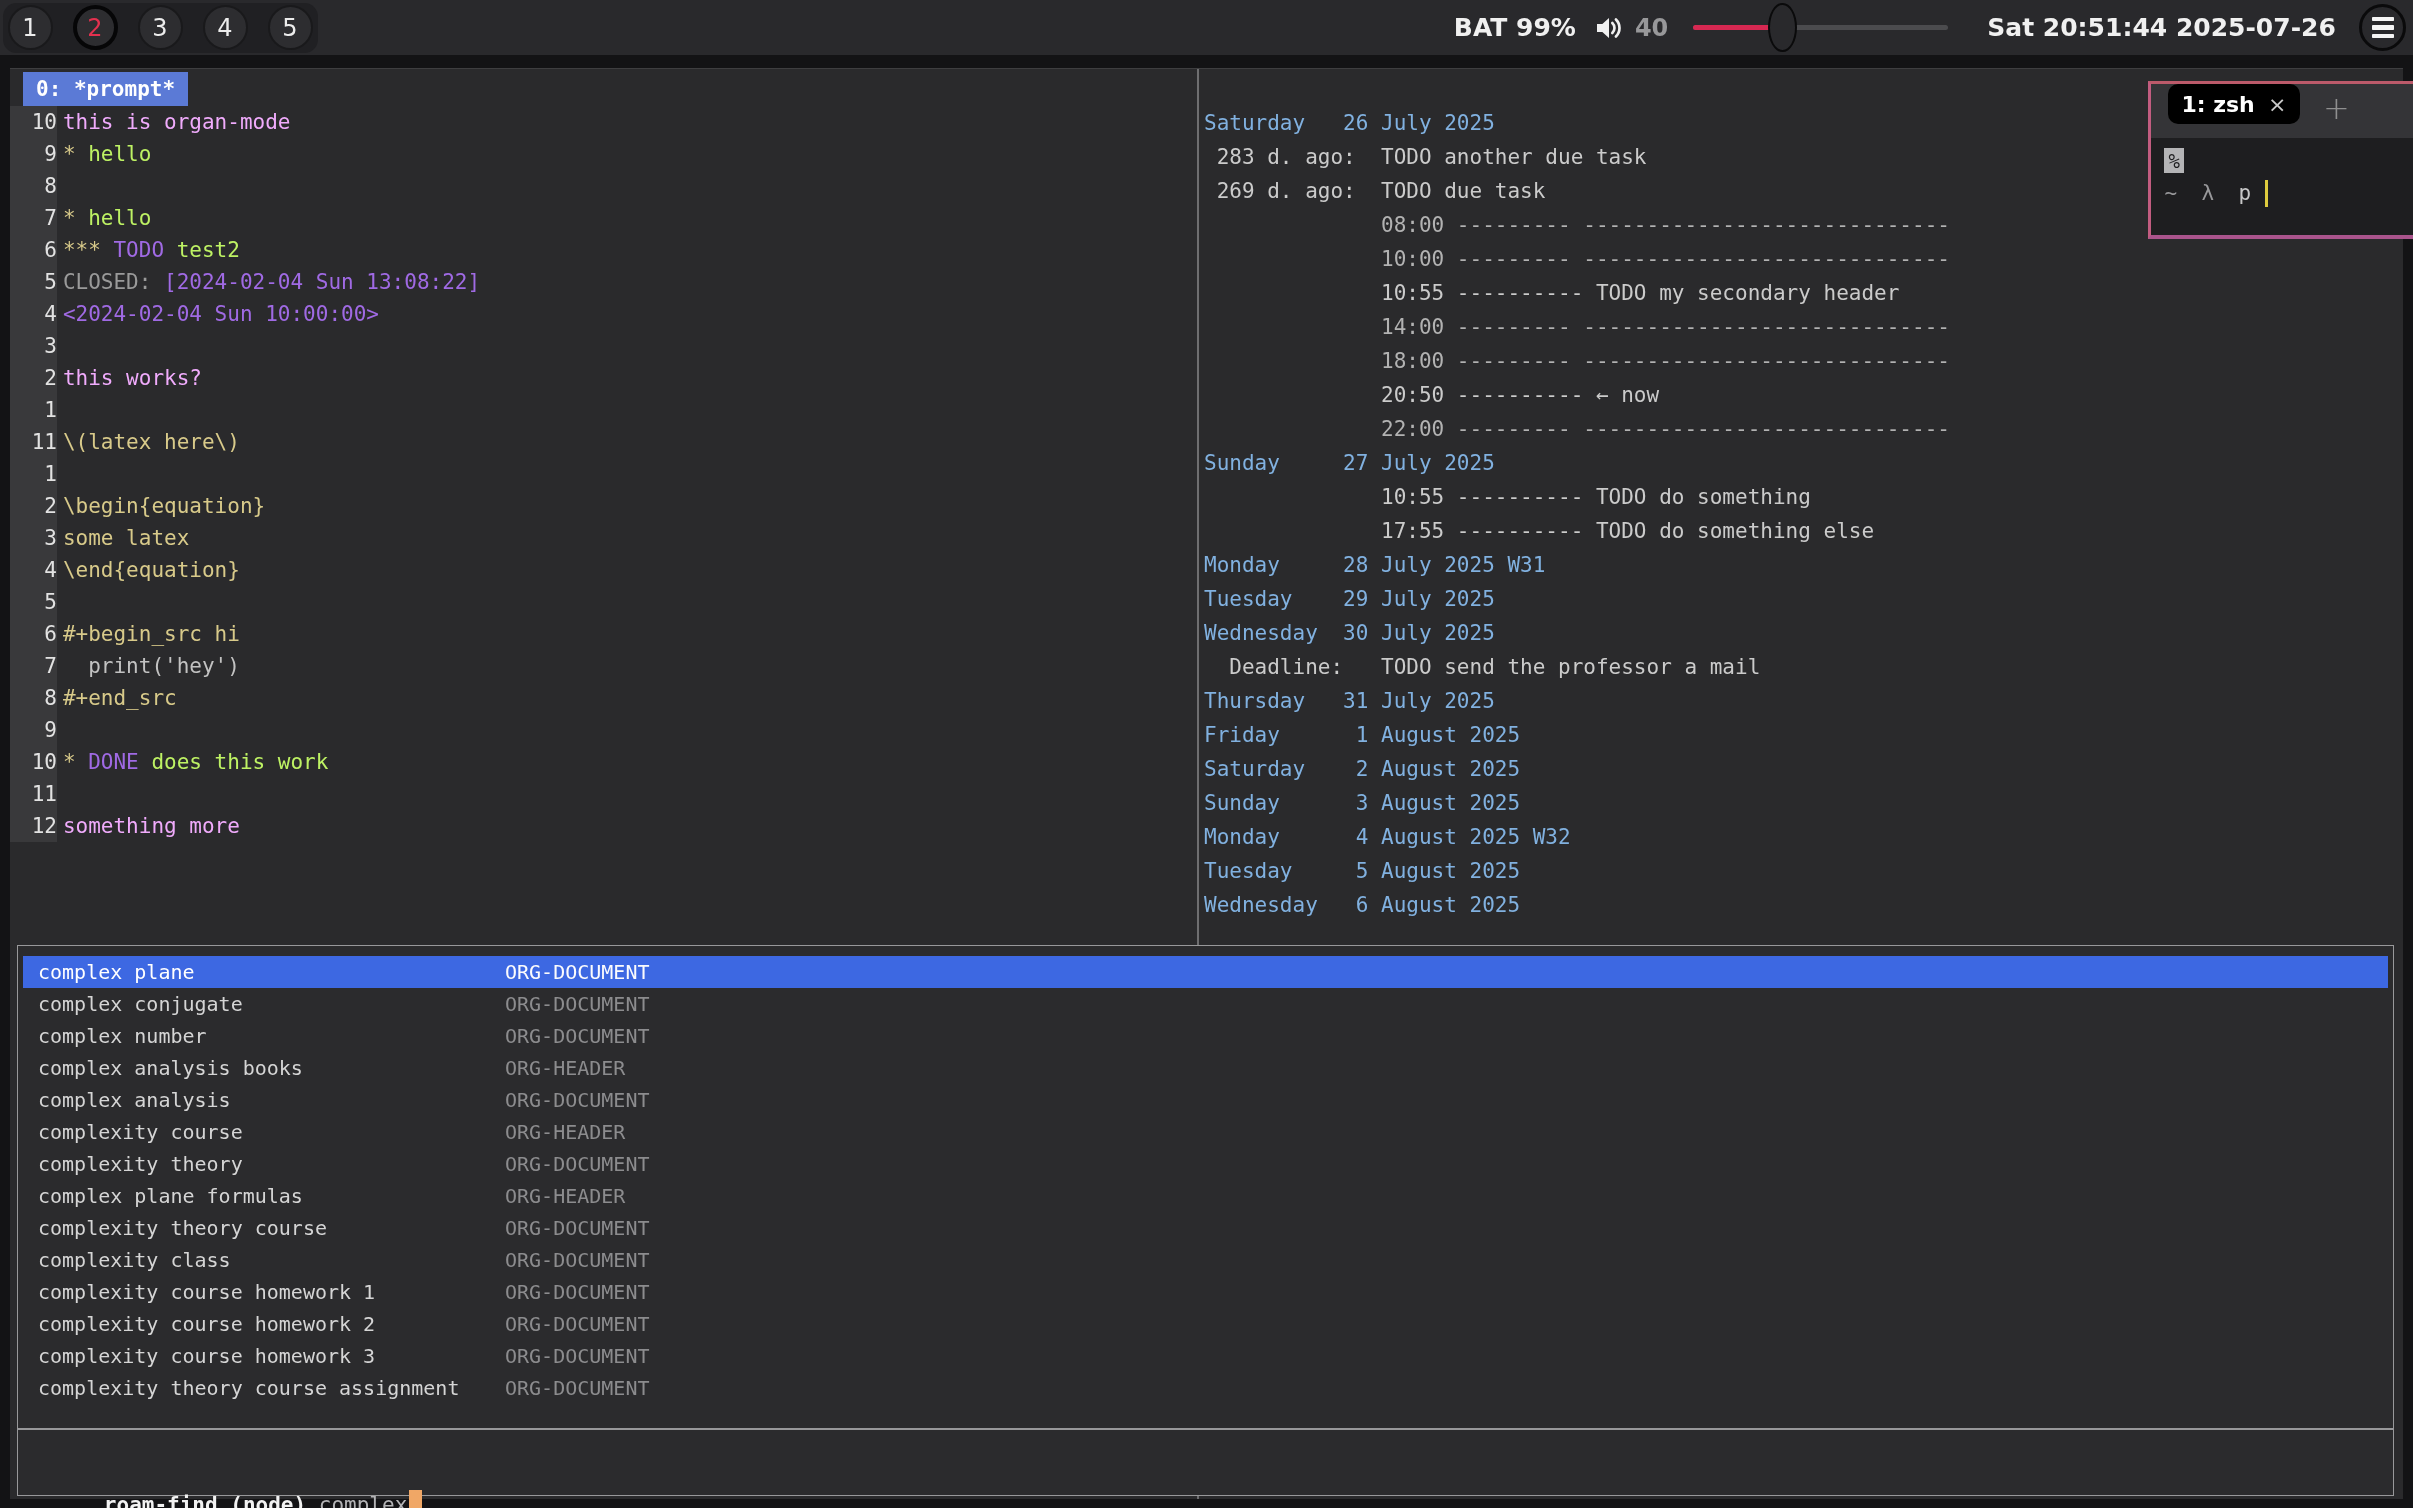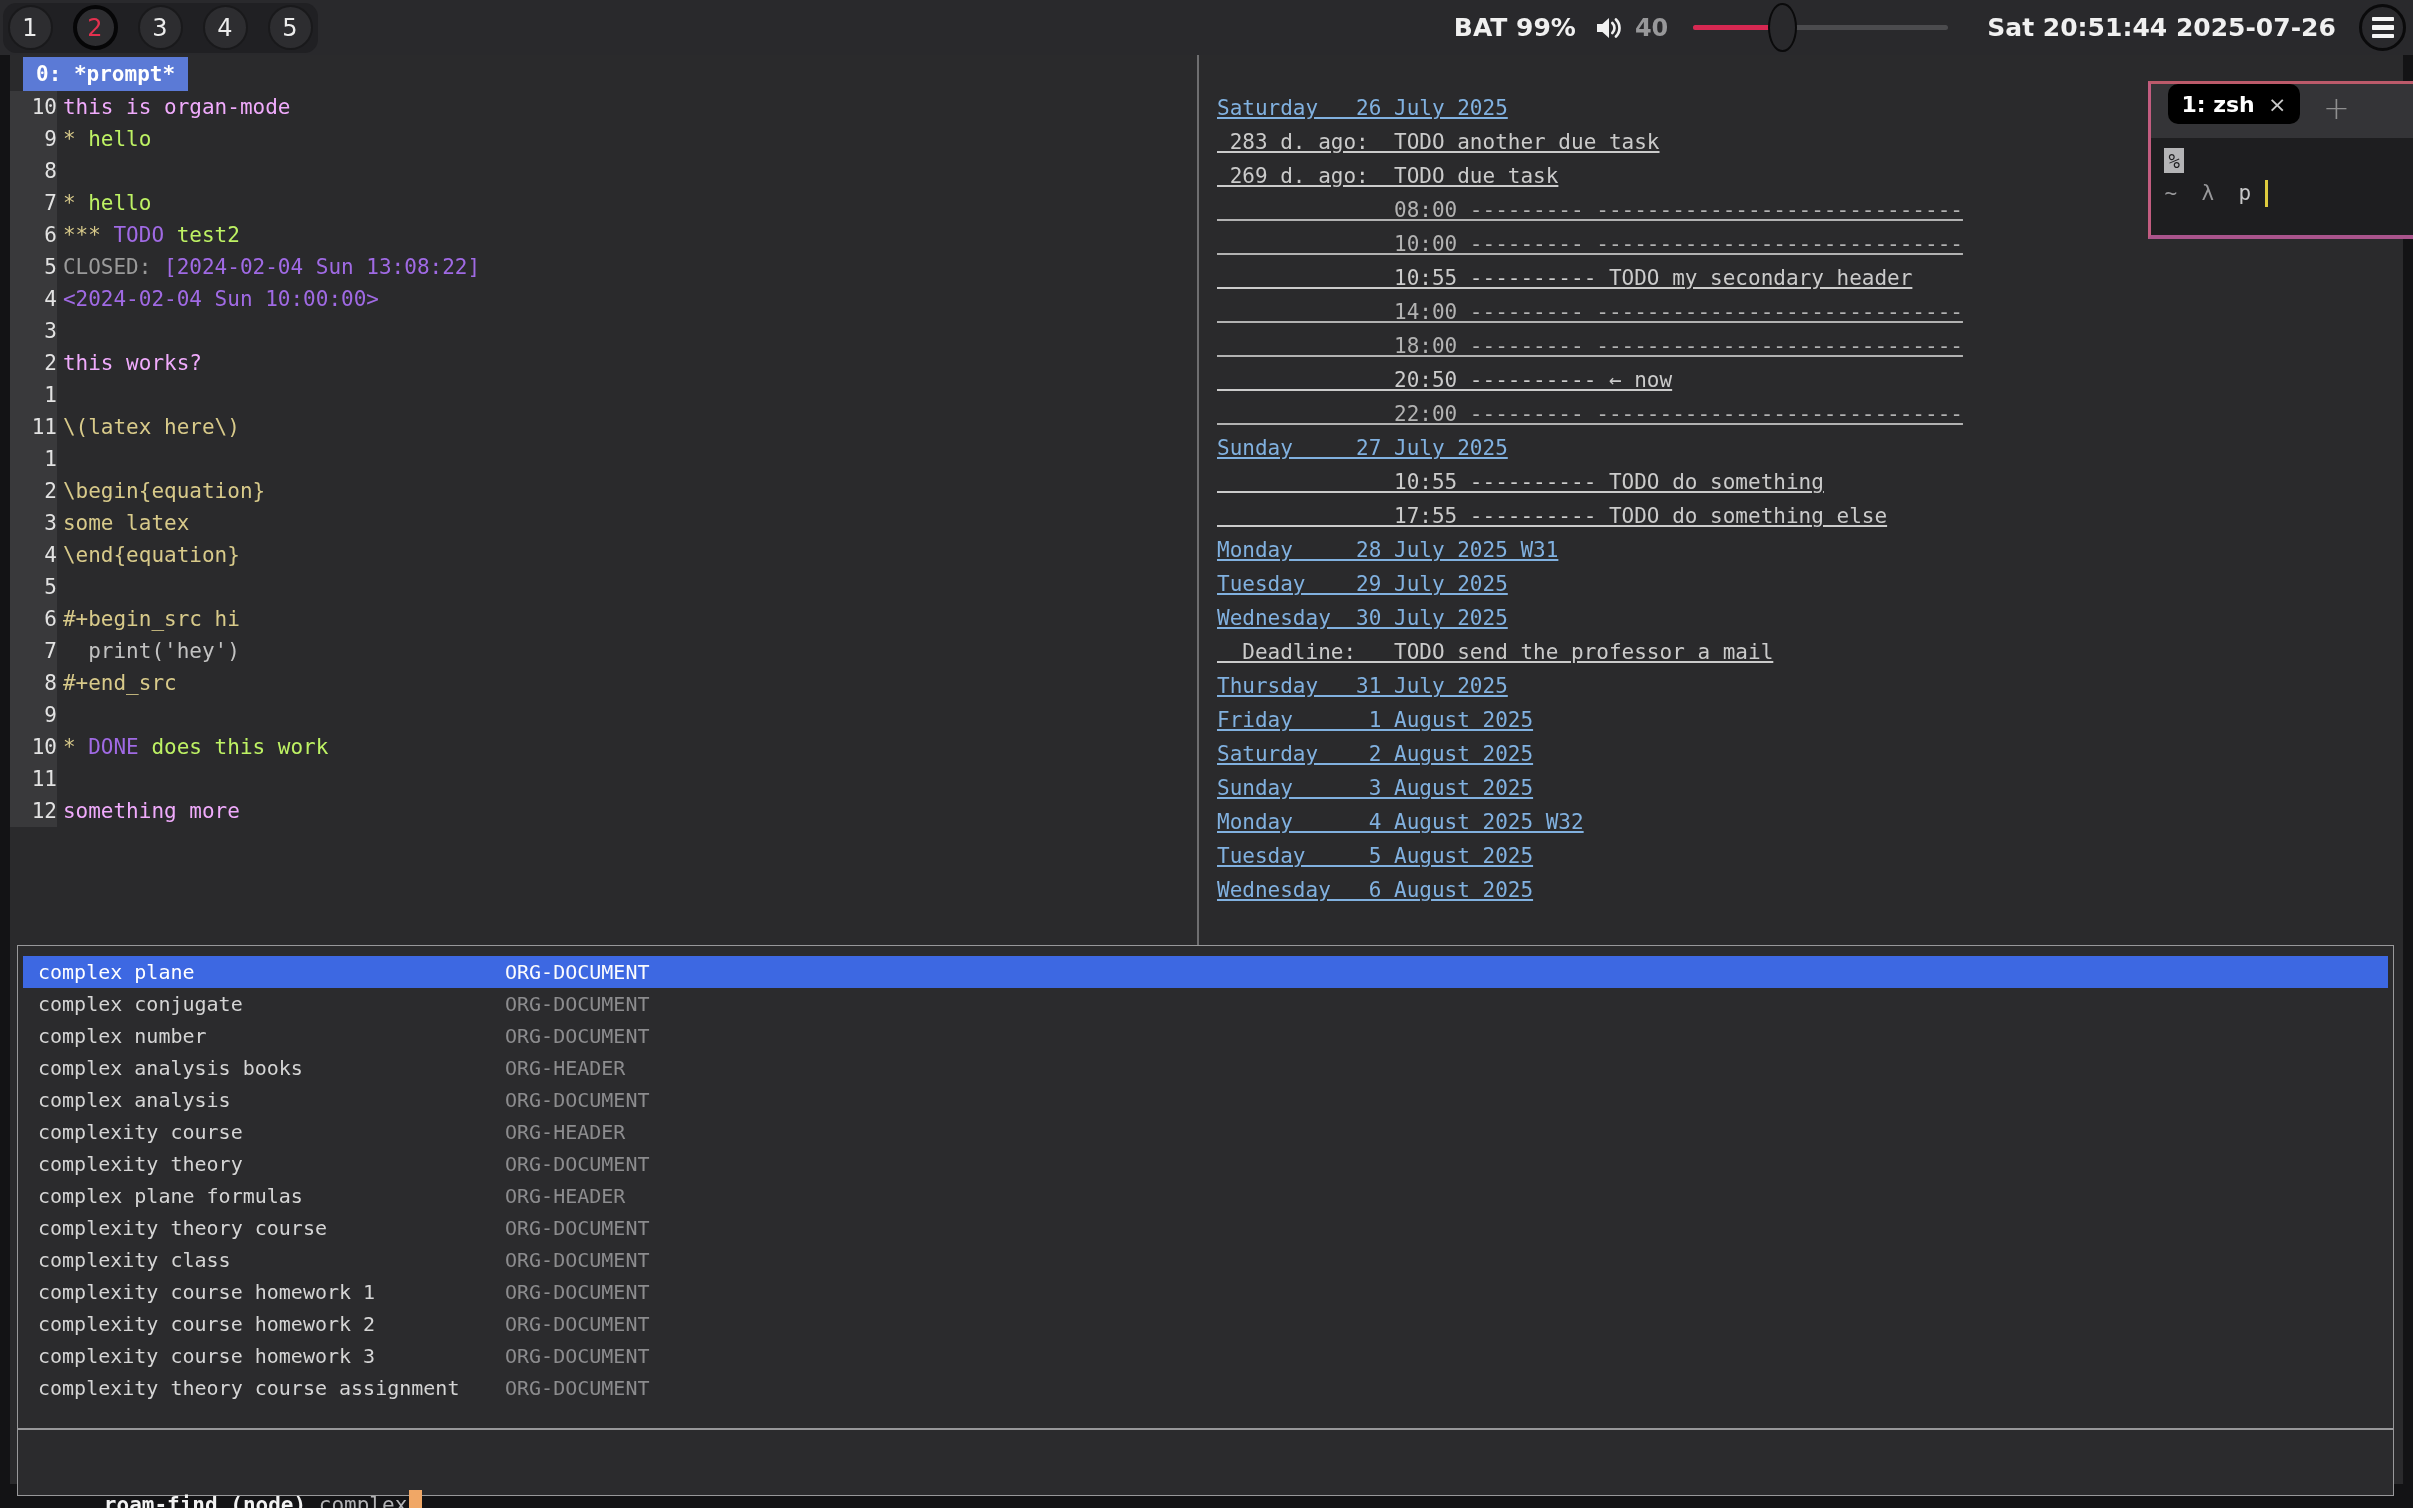--- a/index.html
+++ b/index.html
@@ -21,36 +21,36 @@
   #volnum{margin-left:10px;font-size:24px;color:#98989a;}
   #slider{margin-left:25px;position:relative;width:255px;height:5.9px;border-radius:3.4px;background:#4b4b4e;}
   #slider .fill{position:absolute;left:0;top:0;height:5.9px;border-radius:3.4px;background:#d62852;}
   #slider .thumb{position:absolute;top:-22px;width:28.5px;height:49px;border-radius:50%;
       background:#29292c;border:2.5px solid #0a0a0b;box-sizing:border-box;}
   #clock{margin-left:39px;font-size:25px;color:#f0f0f0;white-space:nowrap;}
   #menubtn{margin-left:23.5px;width:47px;height:47px;border-radius:50%;border:3.4px solid #0a0a0b;
       display:flex;flex-direction:column;align-items:center;justify-content:center;gap:4.2px;box-sizing:border-box;}
   #menubtn .bar{width:22px;height:4.2px;background:#f5f5f5;border-radius:0.8px;}
   
-  #frame{position:absolute;left:10px;top:53px;width:2393px;height:1431px;background:#2a2a2c;
+  #frame{position:absolute;left:10px;top:68px;width:2393px;height:1431px;background:#2a2a2c;
       border-top:1.7px solid #3e3e40;box-sizing:border-box;z-index:1;}
   #buftab{position:absolute;left:12.6px;top:3.4px;height:34px;background:#5b7ad6;color:#ffffff;
       font-family:"DejaVu Sans Mono",monospace;font-size:21px;font-weight:bold;
       display:flex;align-items:center;padding:0 13.4px;}
   #code{position:absolute;left:0;top:37px;width:1185px;}
   .crow{display:flex;height:32px;font-family:"DejaVu Sans Mono",monospace;font-size:21px;}
   .crow .ln{flex:none;width:47px;background:#39393b;color:#e2e2e2;text-align:right;
       padding-right:0;box-sizing:border-box;height:32px;line-height:32px;}
   .crow .lt{padding-left:5.9px;white-space:pre;line-height:32px;}
   .seg-fg{color:#f0abfc}.seg-fg2{color:#c2c2c2}.seg-red{color:#bef264}
   .seg-yellow{color:#d8ca8a}.seg-purple{color:#a06ae4}.seg-gray{color:#9a9a9a}
   #vdiv{position:absolute;left:1187px;top:0;width:1.7px;height:1430px;background:#6e6e70;}
   #agenda{position:absolute;left:1188px;top:37px;width:1205px;}
-  .arow{height:34px;line-height:34px;padding-left:19px;white-space:pre;
-      font-family:"DejaVu Sans Mono",monospace;font-size:21px;text-decoration:underline;}
+  .arow{height:34px;line-height:34px;padding-left:6px;white-space:pre;
+      font-family:"DejaVu Sans Mono",monospace;font-size:21px;}
   .agr-day{color:#81b1e0}.agr-item{color:#cbcbcb}.agr-grid{color:#b2b2b2}
   
   #term{position:absolute;left:2148px;top:81px;width:266px;height:158px;background:#1e1e20;
       border-left:3.4px solid #c25c80;border-top:3.4px solid #bc5a6a;border-bottom:4.2px solid #aa548c;
       box-sizing:border-box;z-index:20;}
   #termbar{position:relative;height:54px;background:#343437;}
   #termtab{position:absolute;left:17px;top:0;height:40px;background:#000;border-radius:10px;
       display:flex;align-items:center;padding:0 13.4px;}
   #termtab .tlabel{color:#fff;font-weight:bold;font-size:22px;}
   #termtab .tclose{color:#c9c9c9;font-size:22px;margin-left:13.4px;}

